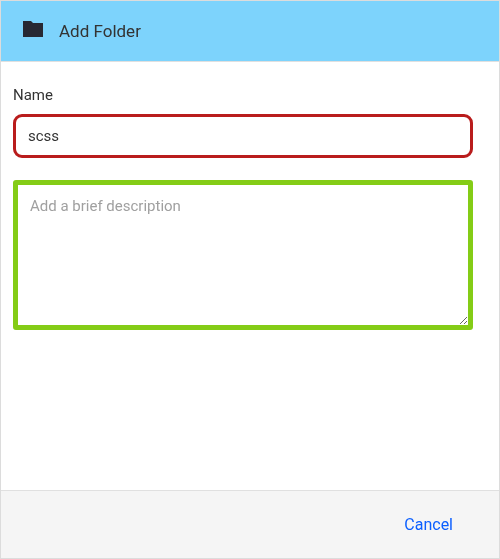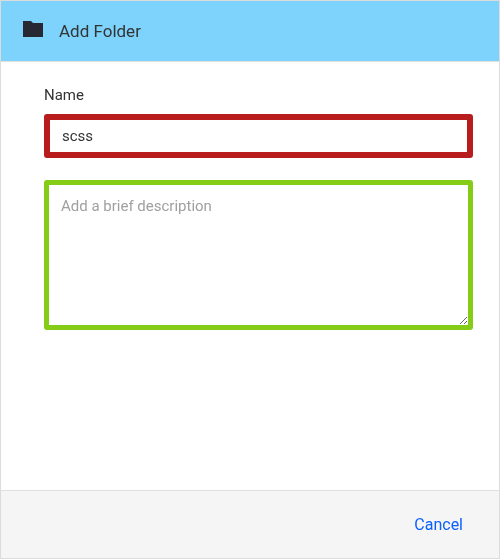--- a/index.html
+++ b/index.html
@@ -28,39 +28,39 @@
       font-size: 17px;
       color: #333;
       font-weight: 400;
     }
     .folder-icon-svg {
       width: 24px;
       height: 24px;
       fill: #272833;
     }
     .form-body {
-      padding: 24px 26px 20px 43px;
+      padding: 24px 26px 20px 12px;
       flex: 1;
       overflow: auto;
     }
     .form-group {
       margin-bottom: 22px;
     }
     .form-label {
       display: block;
       font-size: 15px;
       color: #333;
       margin-bottom: 10px;
       font-weight: 400;
     }
     .form-input {
       width: 100%;
       height: 44px;
-      border: 6px solid #b91c1c;
-      border-radius: 3px;
+      border: 3px solid #b91c1c;
+      border-radius: 9px;
       padding: 10px 12px;
       font-size: 15px;
       color: #333;
       font-family: inherit;
       background: #fff;
     }
     .form-input::placeholder {
       color: #a0a0a0;
     }
     .form-textarea {
@@ -74,21 +74,21 @@
       font-family: inherit;
       resize: vertical;
       background: #fff;
     }
     .form-textarea::placeholder {
       color: #a0a0a0;
     }
     .footer {
       background: #f5f5f5;
       border-top: 1px solid #e0e0e0;
-      padding: 14px 22px;
+      padding: 14px 32px;
       display: flex;
       justify-content: flex-end;
       align-items: flex-start;
       gap: 20px;
     }
     .btn-cancel {
       background: transparent;
       border: none;
       color: #0b5fff;
       font-size: 16px;

